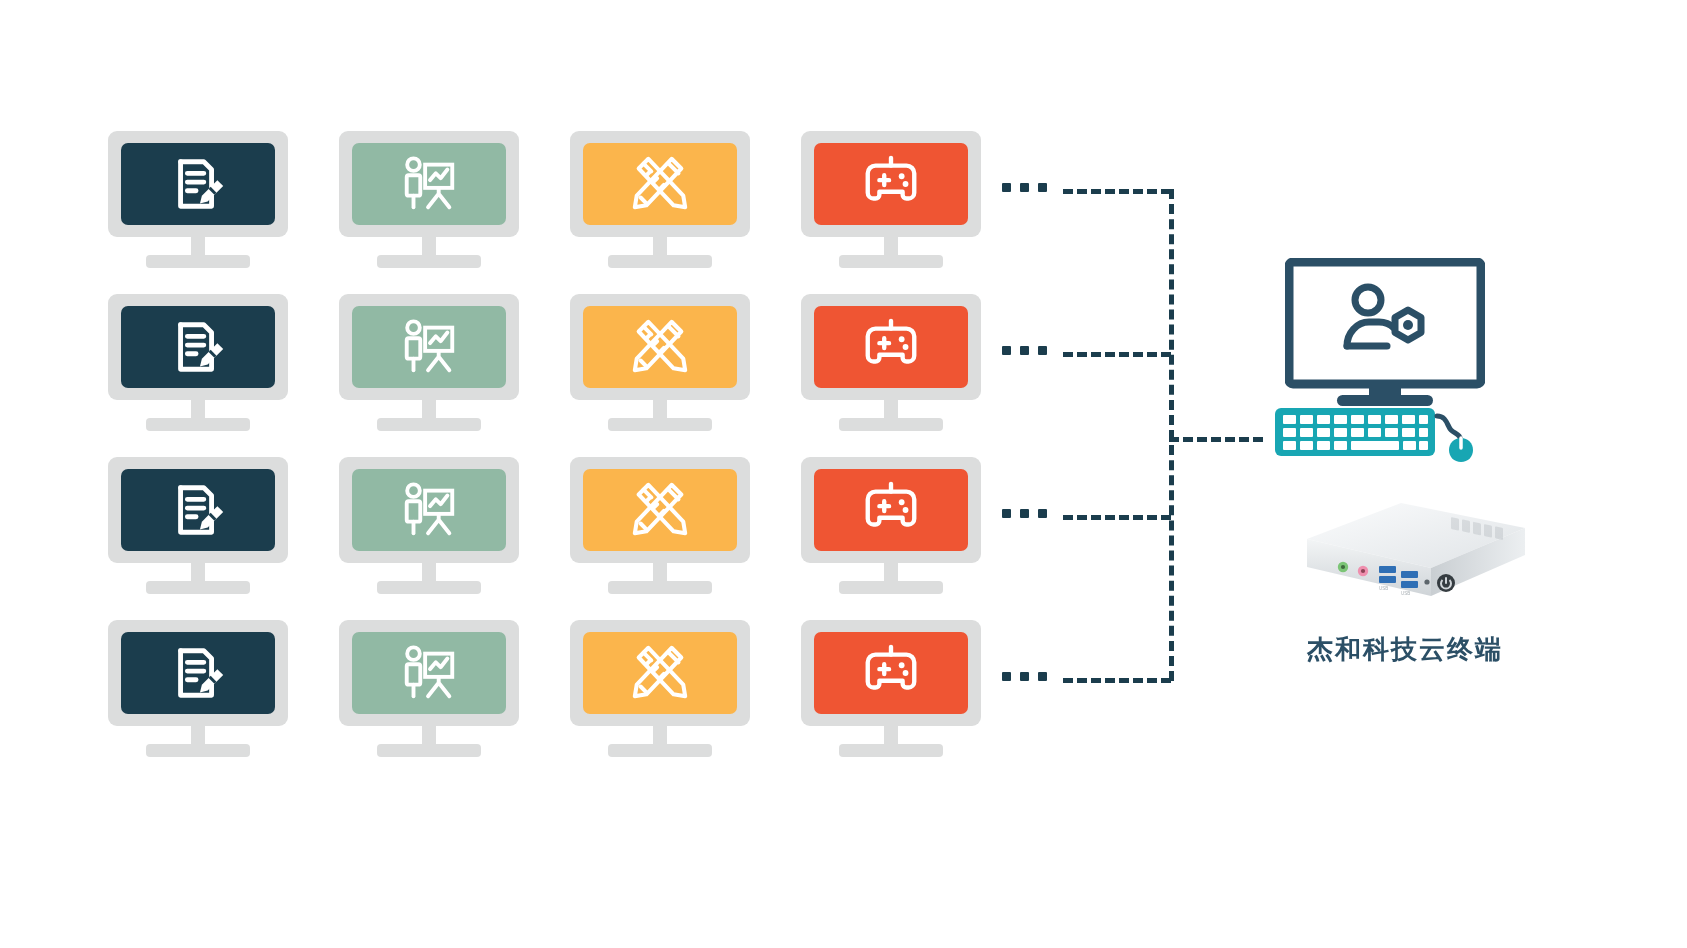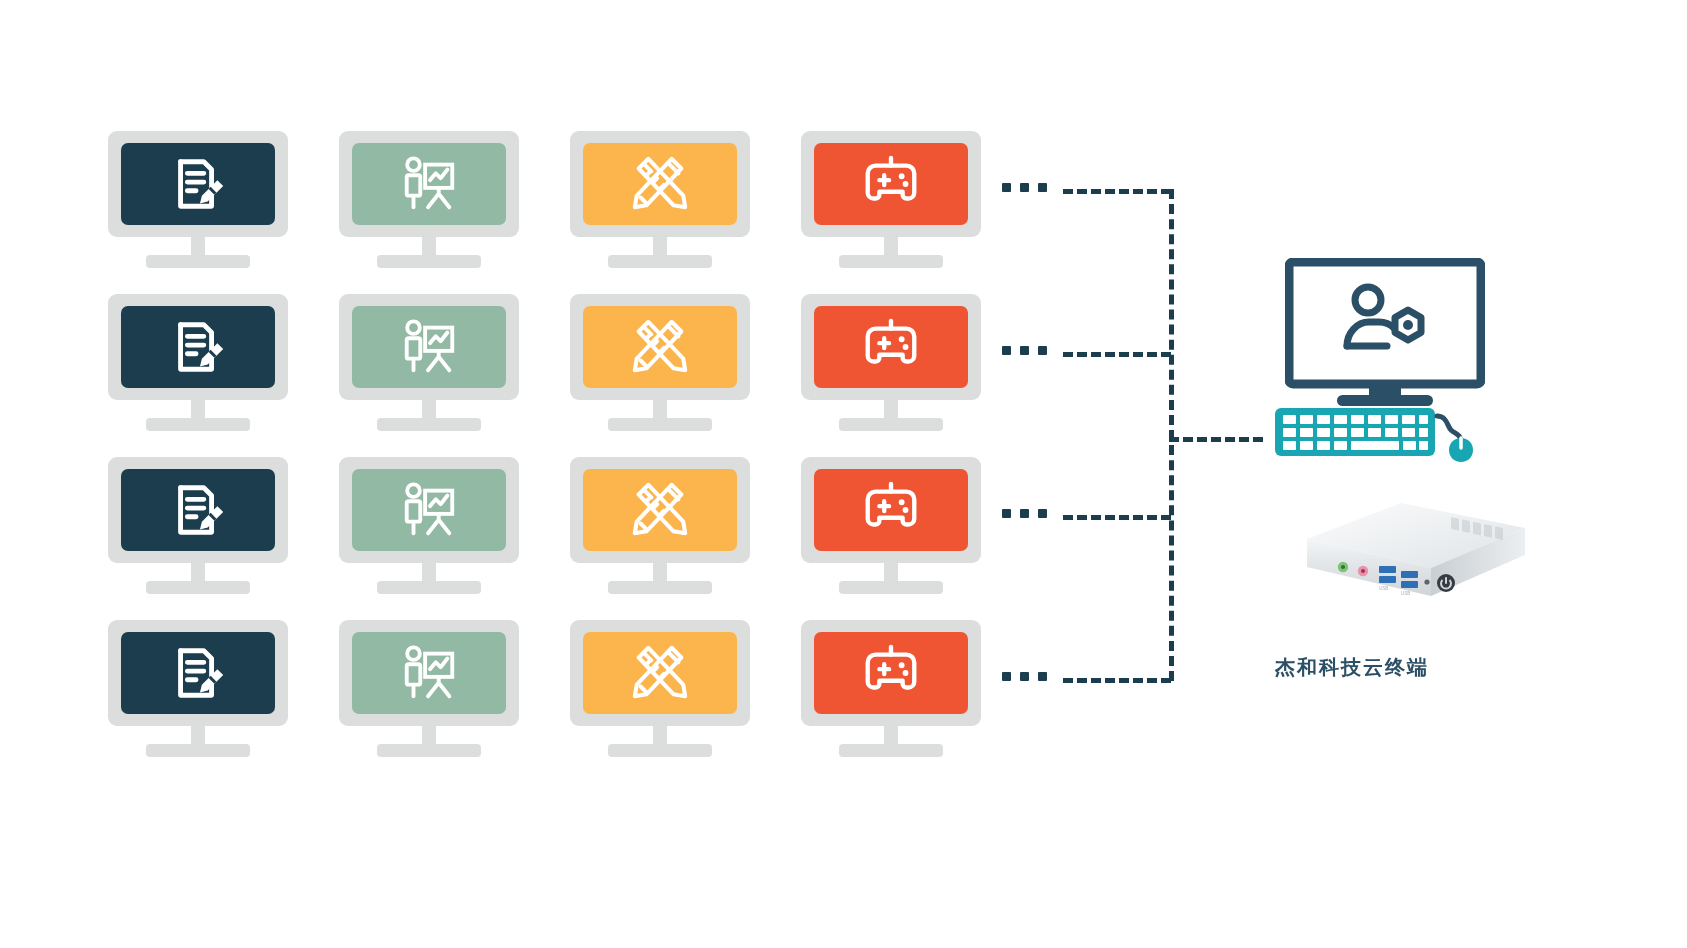--- a/index.html
+++ b/index.html
@@ -102,24 +102,25 @@
     width: 260px;
     height: 440px;
   }
   #server-monitor { position: absolute; left: 10px; top: 8px; }
   #server-keyboard { position: absolute; left: 0px; top: 152px; }
   #mini-pc { position: absolute; left: 0px; top: 245px; }
 
   #server-label {
     position: absolute;
     left: 0;
-    top: 404px;
+    top: 382px;
     width: 260px;
+    text-align: center;
     color: #2b4f66;
-    font-size: 20px;
+    font-size: 26px;
     font-weight: bold;
     letter-spacing: 2px;
     font-family: "DejaVu Sans", "Liberation Sans", sans-serif;
     white-space: nowrap;
   }
 </style>
 </head>
 <body>
 
 <div id="canvas">

